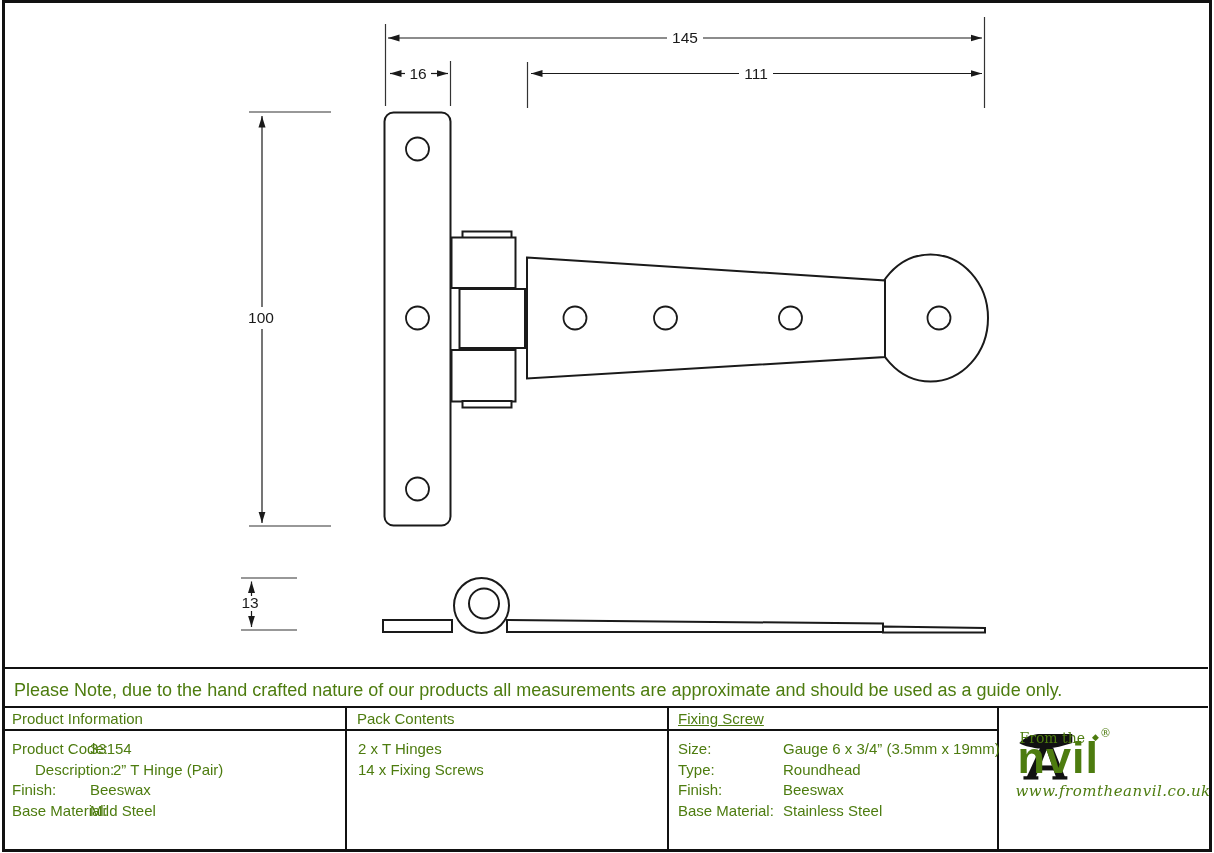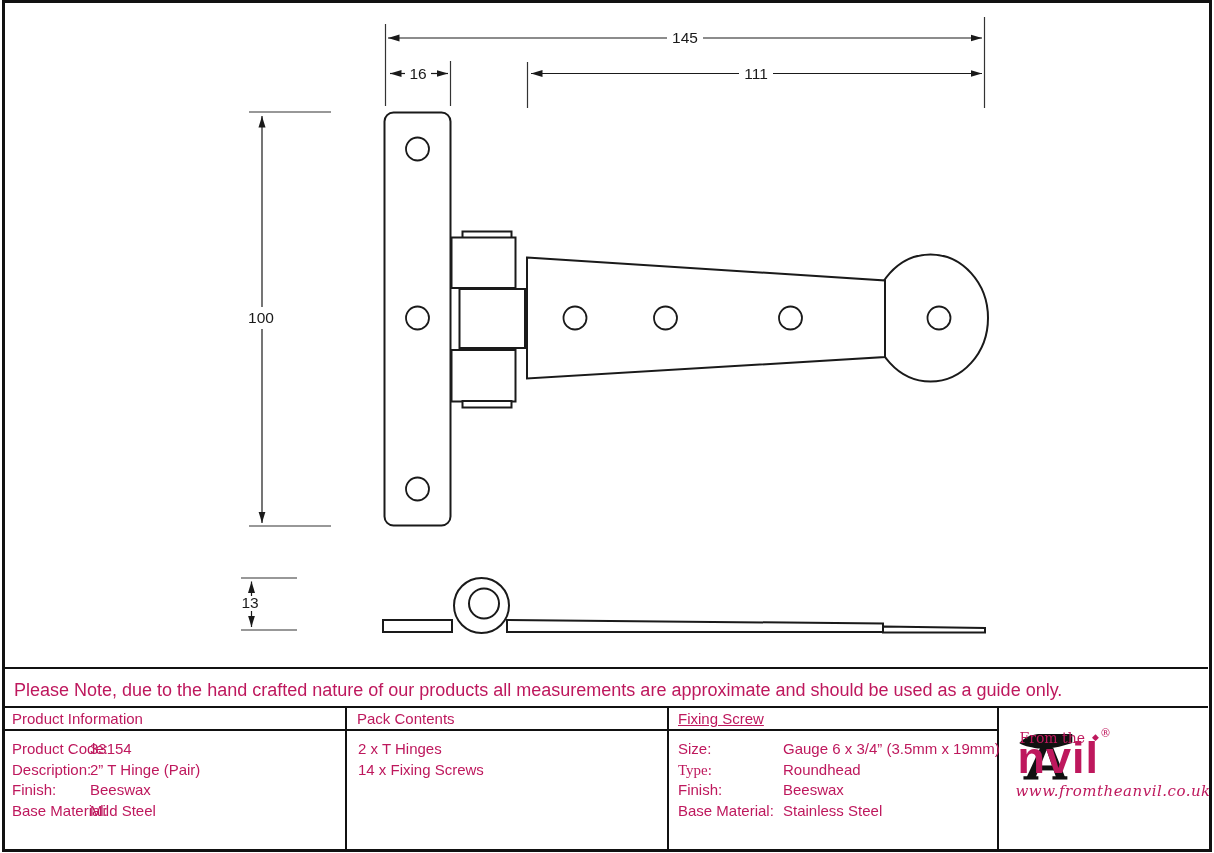--- a/index.html
+++ b/index.html
@@ -1,17 +1,17 @@
 <!DOCTYPE html>
 <html><head>
 <meta charset="utf-8">
 <style>
   html,body{margin:0;padding:0;background:#ffffff;}
   #page{position:relative;width:1214px;height:853px;background:#fff;overflow:hidden;
-        font-family:"Liberation Sans",sans-serif;color:#be185d;}
+        font-family:"Liberation Sans",sans-serif;color:#4d7c0f;}
   .frame{position:absolute;left:2px;top:0;width:1210px;height:852px;
          border:3px solid #111;box-sizing:border-box;}
   svg{position:absolute;left:0;top:0;}
   .hline,.vline{position:absolute;background:#111;}
   .cell-text{position:absolute;font-size:18px;white-space:nowrap;}
   .hdr{font-size:15px;}
   .rows{position:absolute;font-size:15px;line-height:20.5px;}
   .row{display:flex;white-space:nowrap;}
   .row .lbl{flex:0 0 auto;}
   
@@ -127,21 +127,21 @@
   <div class="cell-text hdr" style="left:12px;top:710px;">Product Information</div>
   <div class="cell-text hdr" style="left:357px;top:710px;">Pack Contents</div>
   <div class="cell-text hdr" style="left:678px;top:710px;text-decoration:underline;">Fixing Screw</div>
 
   <div class="rows" style="left:12px;top:739px;">
     <div class="row">
       <span class="lbl" style="width:78px;">Product Code:</span>
       <span>33154</span>
     </div>
     <div class="row">
-      <span class="lbl" style="width:78px;">Description:</span>
+      <span class="lbl" style="width:78px;margin-left:23px;">Description:</span>
       <span>2” T Hinge (Pair)</span>
     </div>
     <div class="row">
       <span class="lbl" style="width:78px;">Finish:</span>
       <span>Beeswax</span>
     </div>
     <div class="row">
       <span class="lbl" style="width:78px;">Base Material:</span>
       <span>Mild Steel</span>
     </div>
@@ -151,21 +151,21 @@
     <div class="row">2 x T Hinges</div>
     <div class="row">14 x Fixing Screws</div>
   </div>
 
   <div class="rows" style="left:678px;top:739px;">
     <div class="row">
       <span class="lbl" style="width:105px;">Size:</span>
       <span>Gauge 6 x 3/4” (3.5mm x 19mm)</span>
     </div>
     <div class="row">
-      <span class="lbl" style="width:105px;font-family:Liberation Serif, serif;">Type:</span>
+      <span class="lbl" style="width:105px;">Type:</span>
       <span>Roundhead</span>
     </div>
     <div class="row">
       <span class="lbl" style="width:105px;">Finish:</span>
       <span>Beeswax</span>
     </div>
     <div class="row">
       <span class="lbl" style="width:105px;">Base Material:</span>
       <span>Stainless Steel</span>
     </div>

